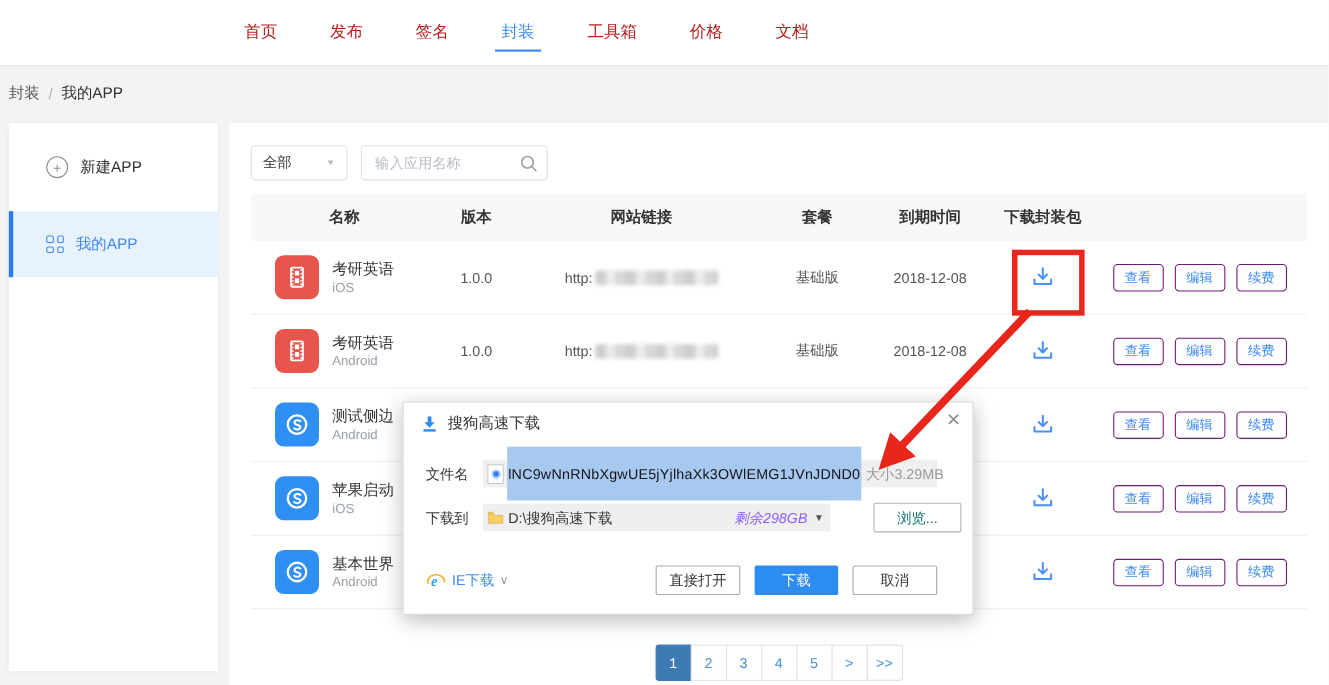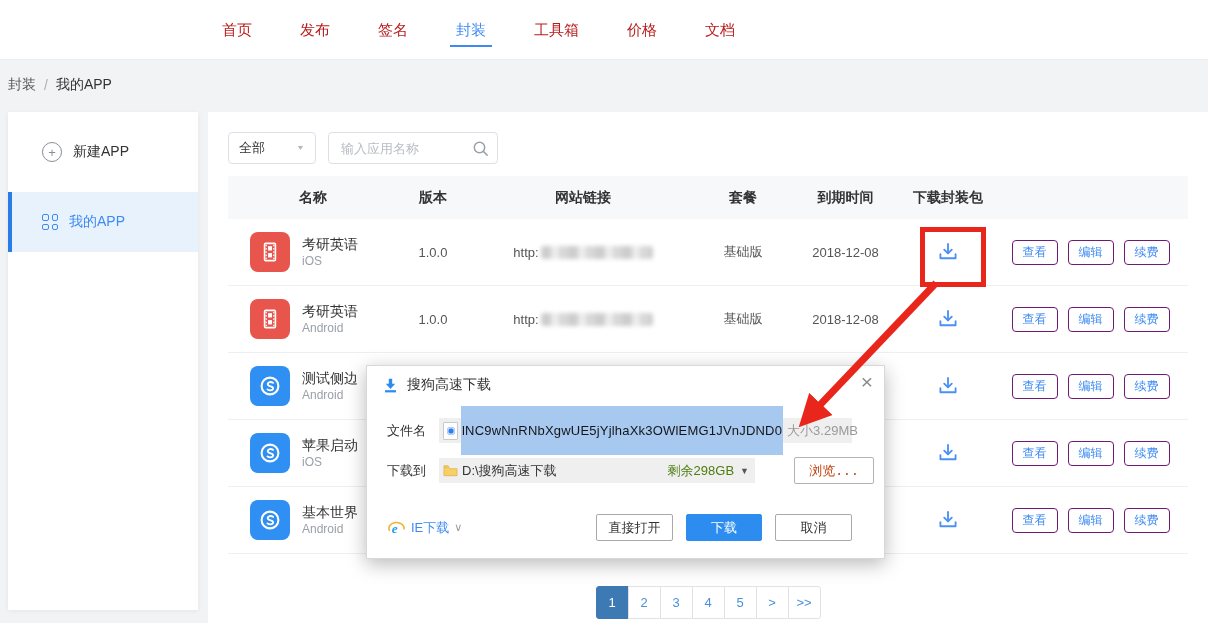--- a/index.html
+++ b/index.html
@@ -95,24 +95,24 @@
   .dlg-field{height:25px;background:#efefef;display:flex;align-items:center;padding:0 4px;box-sizing:border-box;}
   .fname-field{width:413px;}
   .fpath-field{width:316px;}
   .file-ico{width:13px;height:16px;background:#fff;border:1px solid #c9c9c9;border-radius:1px;
     display:flex;align-items:center;justify-content:center;margin-right:3px;flex:0 0 auto;}
   .file-ico i{width:8px;height:8px;border-radius:50%;background:#2d7ff0;box-shadow:inset 0 0 0 1.5px #bcd8fb;}
   .fname-sel{background:#a8c9ef;color:#15151a;white-space:nowrap;padding:17px 1px;letter-spacing:.2px;}
   .fsize{color:#9a9a9a;margin-left:4px;white-space:nowrap;}
   .fpath-text{color:#333;margin-left:4px;}
   .spacer{flex:1;}
-  .fspace{color:#4d7c0f;}
+  .fspace{color:#8b5cf6;font-style:italic;}
   .fcaret{font-size:9px;color:#555;margin-left:6px;margin-right:2px;}
   .browse-btn{position:absolute;left:407px;width:80px;height:27px;border:1px solid #b3b3b3;border-radius:2px;
-    background:#fff;font-size:13px;color:#c2410c;cursor:pointer;font-family:Liberation Mono, monospace;}
+    background:#fff;font-size:13px;color:#0f766e;cursor:pointer;font-family:Liberation Sans, sans-serif;}
   .dlg-foot{position:absolute;left:20px;right:32px;top:148px;display:flex;align-items:center;}
   .ie-area{display:flex;align-items:center;gap:5px;cursor:pointer;}
   .ie-label{color:#3d8af2;}
   .ie-chev{color:#9a9a9a;font-size:11px;}
   .dlg-btn{width:77px;height:27px;border:1px solid #a9a9a9;border-radius:2px;background:#fff;
     font-size:13px;color:#333;cursor:pointer;font-family:inherit;margin-left:13px;}
   .dlg-btn.primary{background:#2d8cf0;border-color:#2d8cf0;color:#fff;width:76px;}
 </style>
 </head>
 <body>

